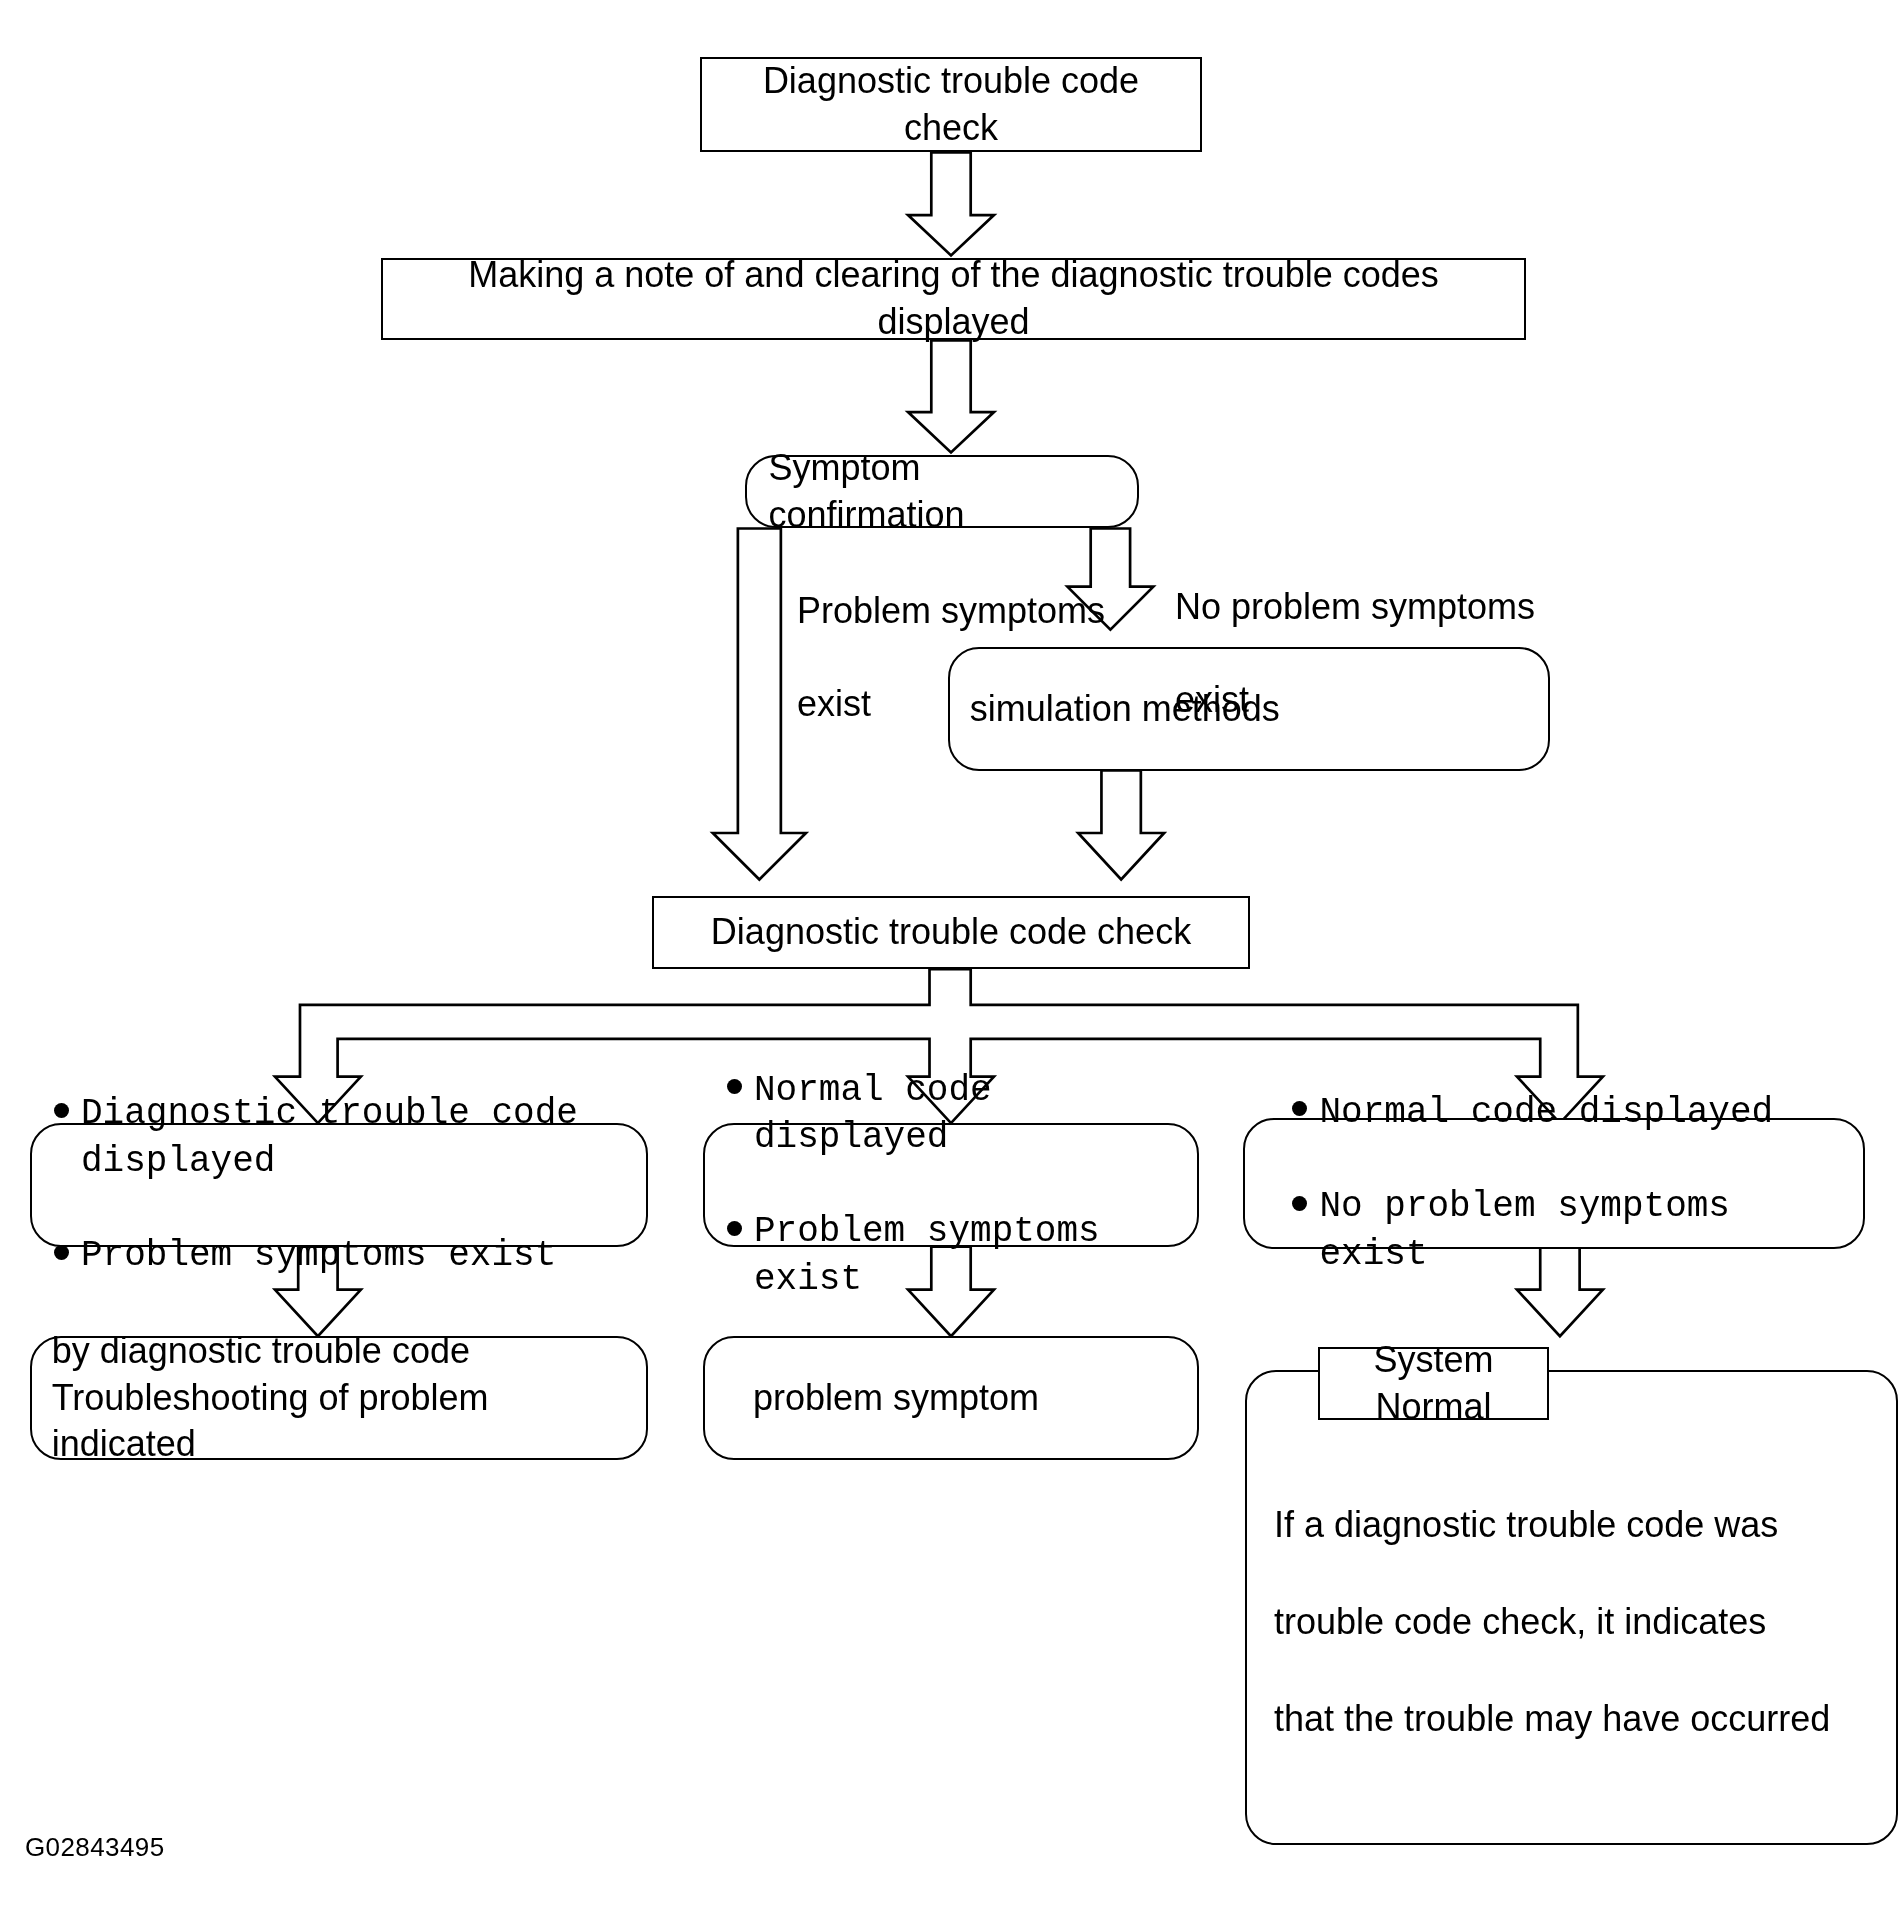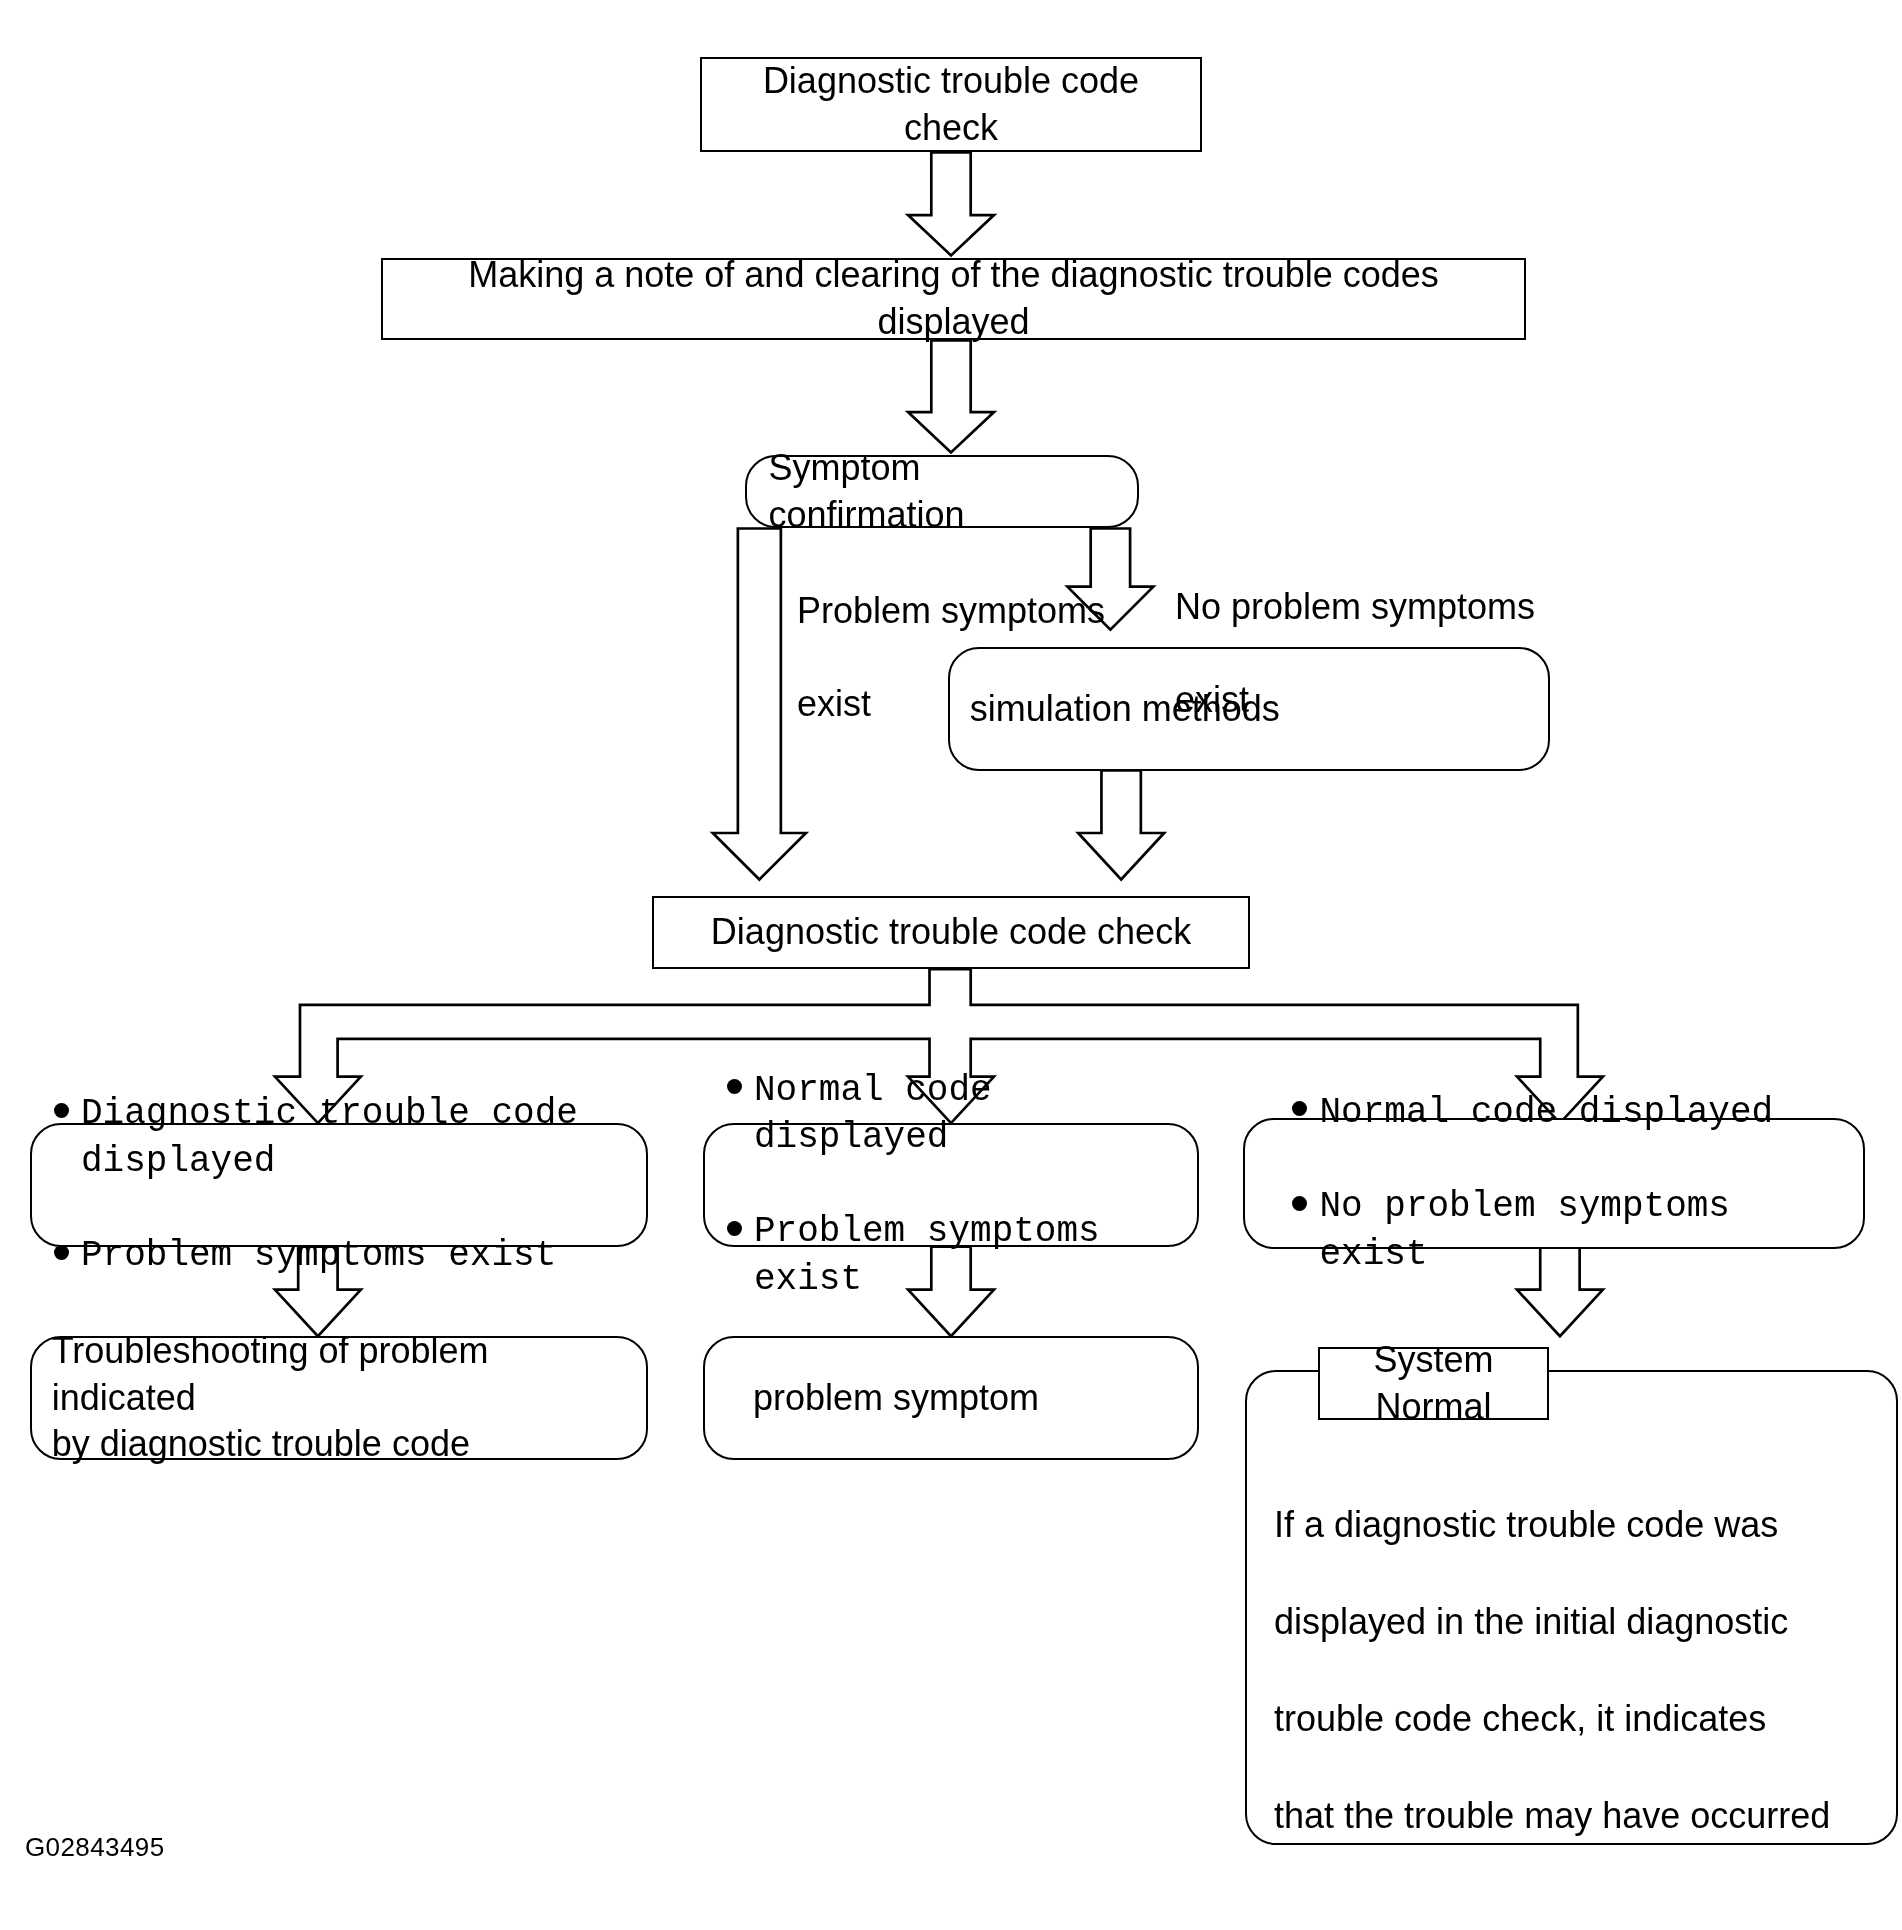--- a/index.html
+++ b/index.html
@@ -138,21 +138,20 @@
 
     <path d="M 1040,1392 L 1084,1392 L 1084,1440 L 1110,1440 L 1062,1492 L 1014,1440 L 1040,1440 Z"></path>
 
     <path d="M 1720,1392 L 1764,1392 L 1764,1440 L 1790,1440 L 1742,1492 L 1694,1440 L 1720,1440 Z"></path>
   </g>
 </svg>
 
 <div class="node left" style="left:1245px; top:1370px; width:653px; height:475px; padding:81px 30px 16px 27px; justify-content:flex-start; z-index:3;">
   <div class="justify-block">
     <span>If a diagnostic trouble code was</span>
-    <span>displayed in the initial diagnostic</span>
     <span>trouble code check, it indicates</span>
     <span>that the trouble may have occurred</span>
     
     
     
     
   </div>
 </div>
 
 <div class="node center" style="left:700px; top:57px; width:502px; height:95px;">
@@ -190,22 +189,22 @@
 </div>
 
 <div class="node left" style="left:1243px; top:1118px; width:622px; height:131px; padding-left:47px;">
   <ul class="bullet-list">
     <li><span class="bullet-dot"></span><span>Normal code displayed</span></li>
     <li><span class="bullet-dot"></span><span>No problem symptoms exist</span></li>
   </ul>
 </div>
 
 <div class="node left" style="left:30px; top:1336px; width:618px; height:124px; padding-left:19.7px;">
+  <span class="node-line">by diagnostic trouble code</span>
   <span class="node-line">Troubleshooting of problem indicated</span>
-  <span class="node-line">by diagnostic trouble code</span>
 </div>
 
 <div class="node left" style="left:703px; top:1336px; width:496px; height:124px; padding-left:48px;">
   <span class="node-line">problem symptom</span>
 </div>
 
 <div class="node center" style="left:1318px; top:1347px; width:231px; height:73px; z-index:8;">
   <span class="node-line">System Normal</span>
 </div>
 

